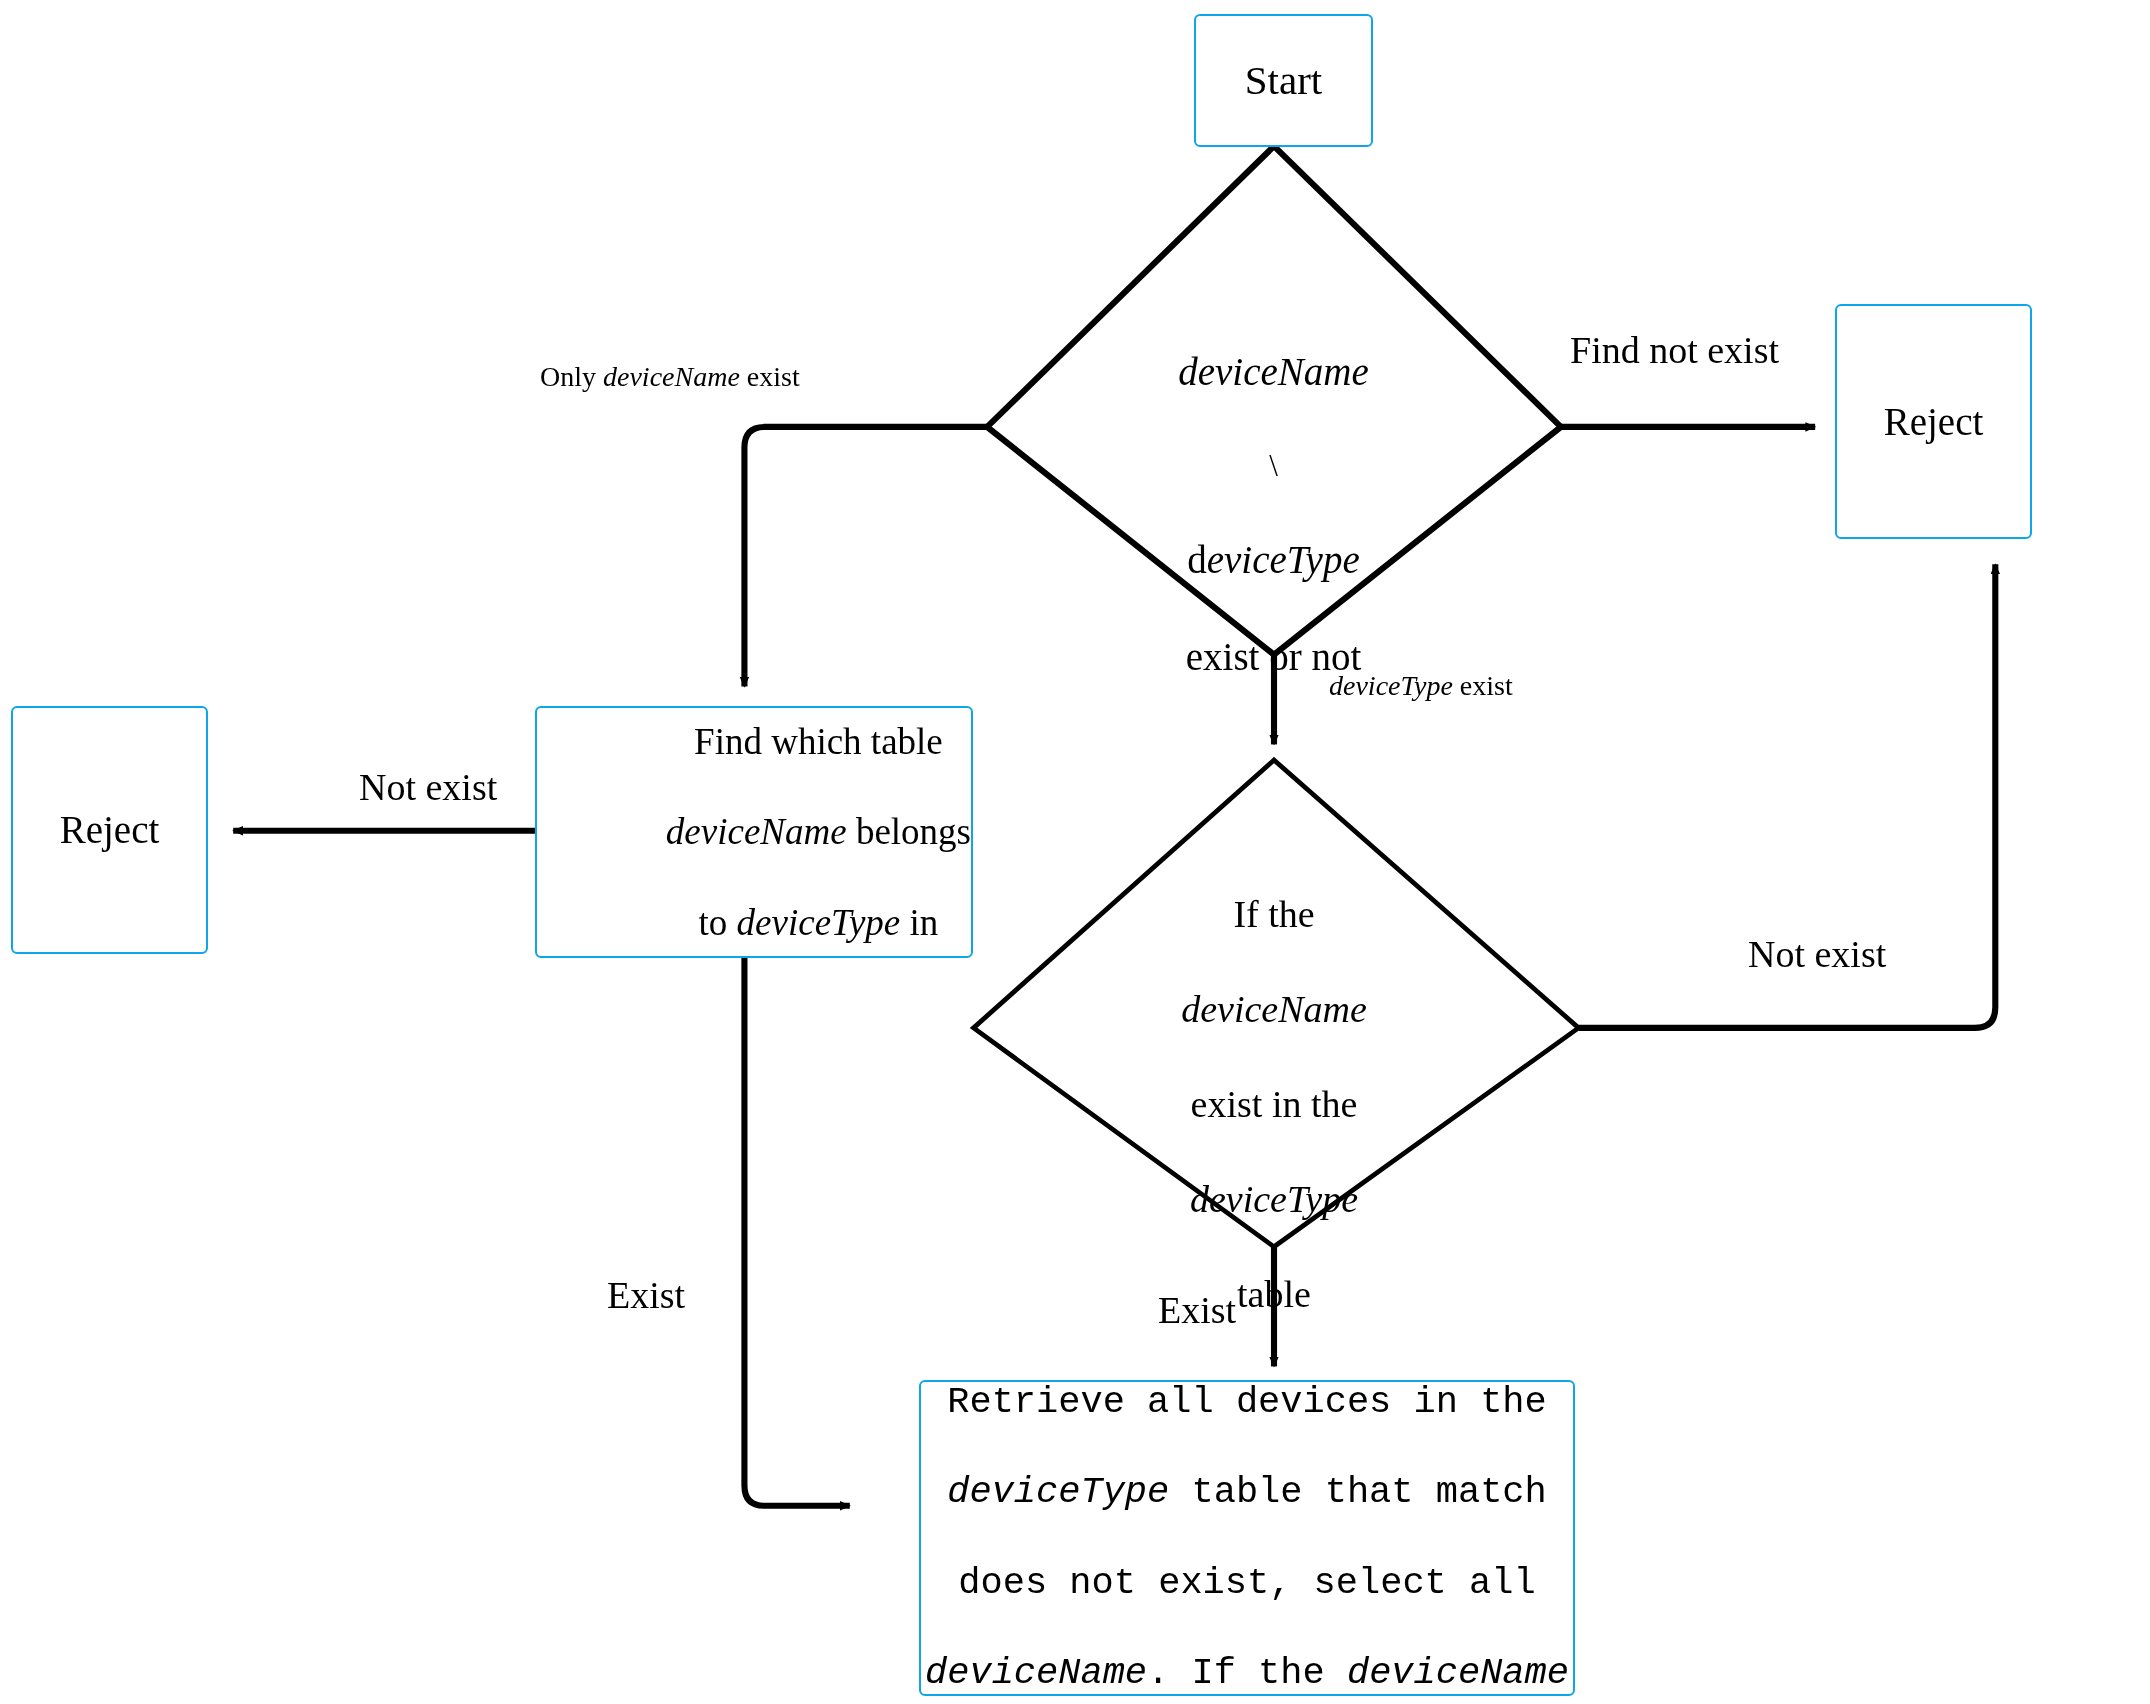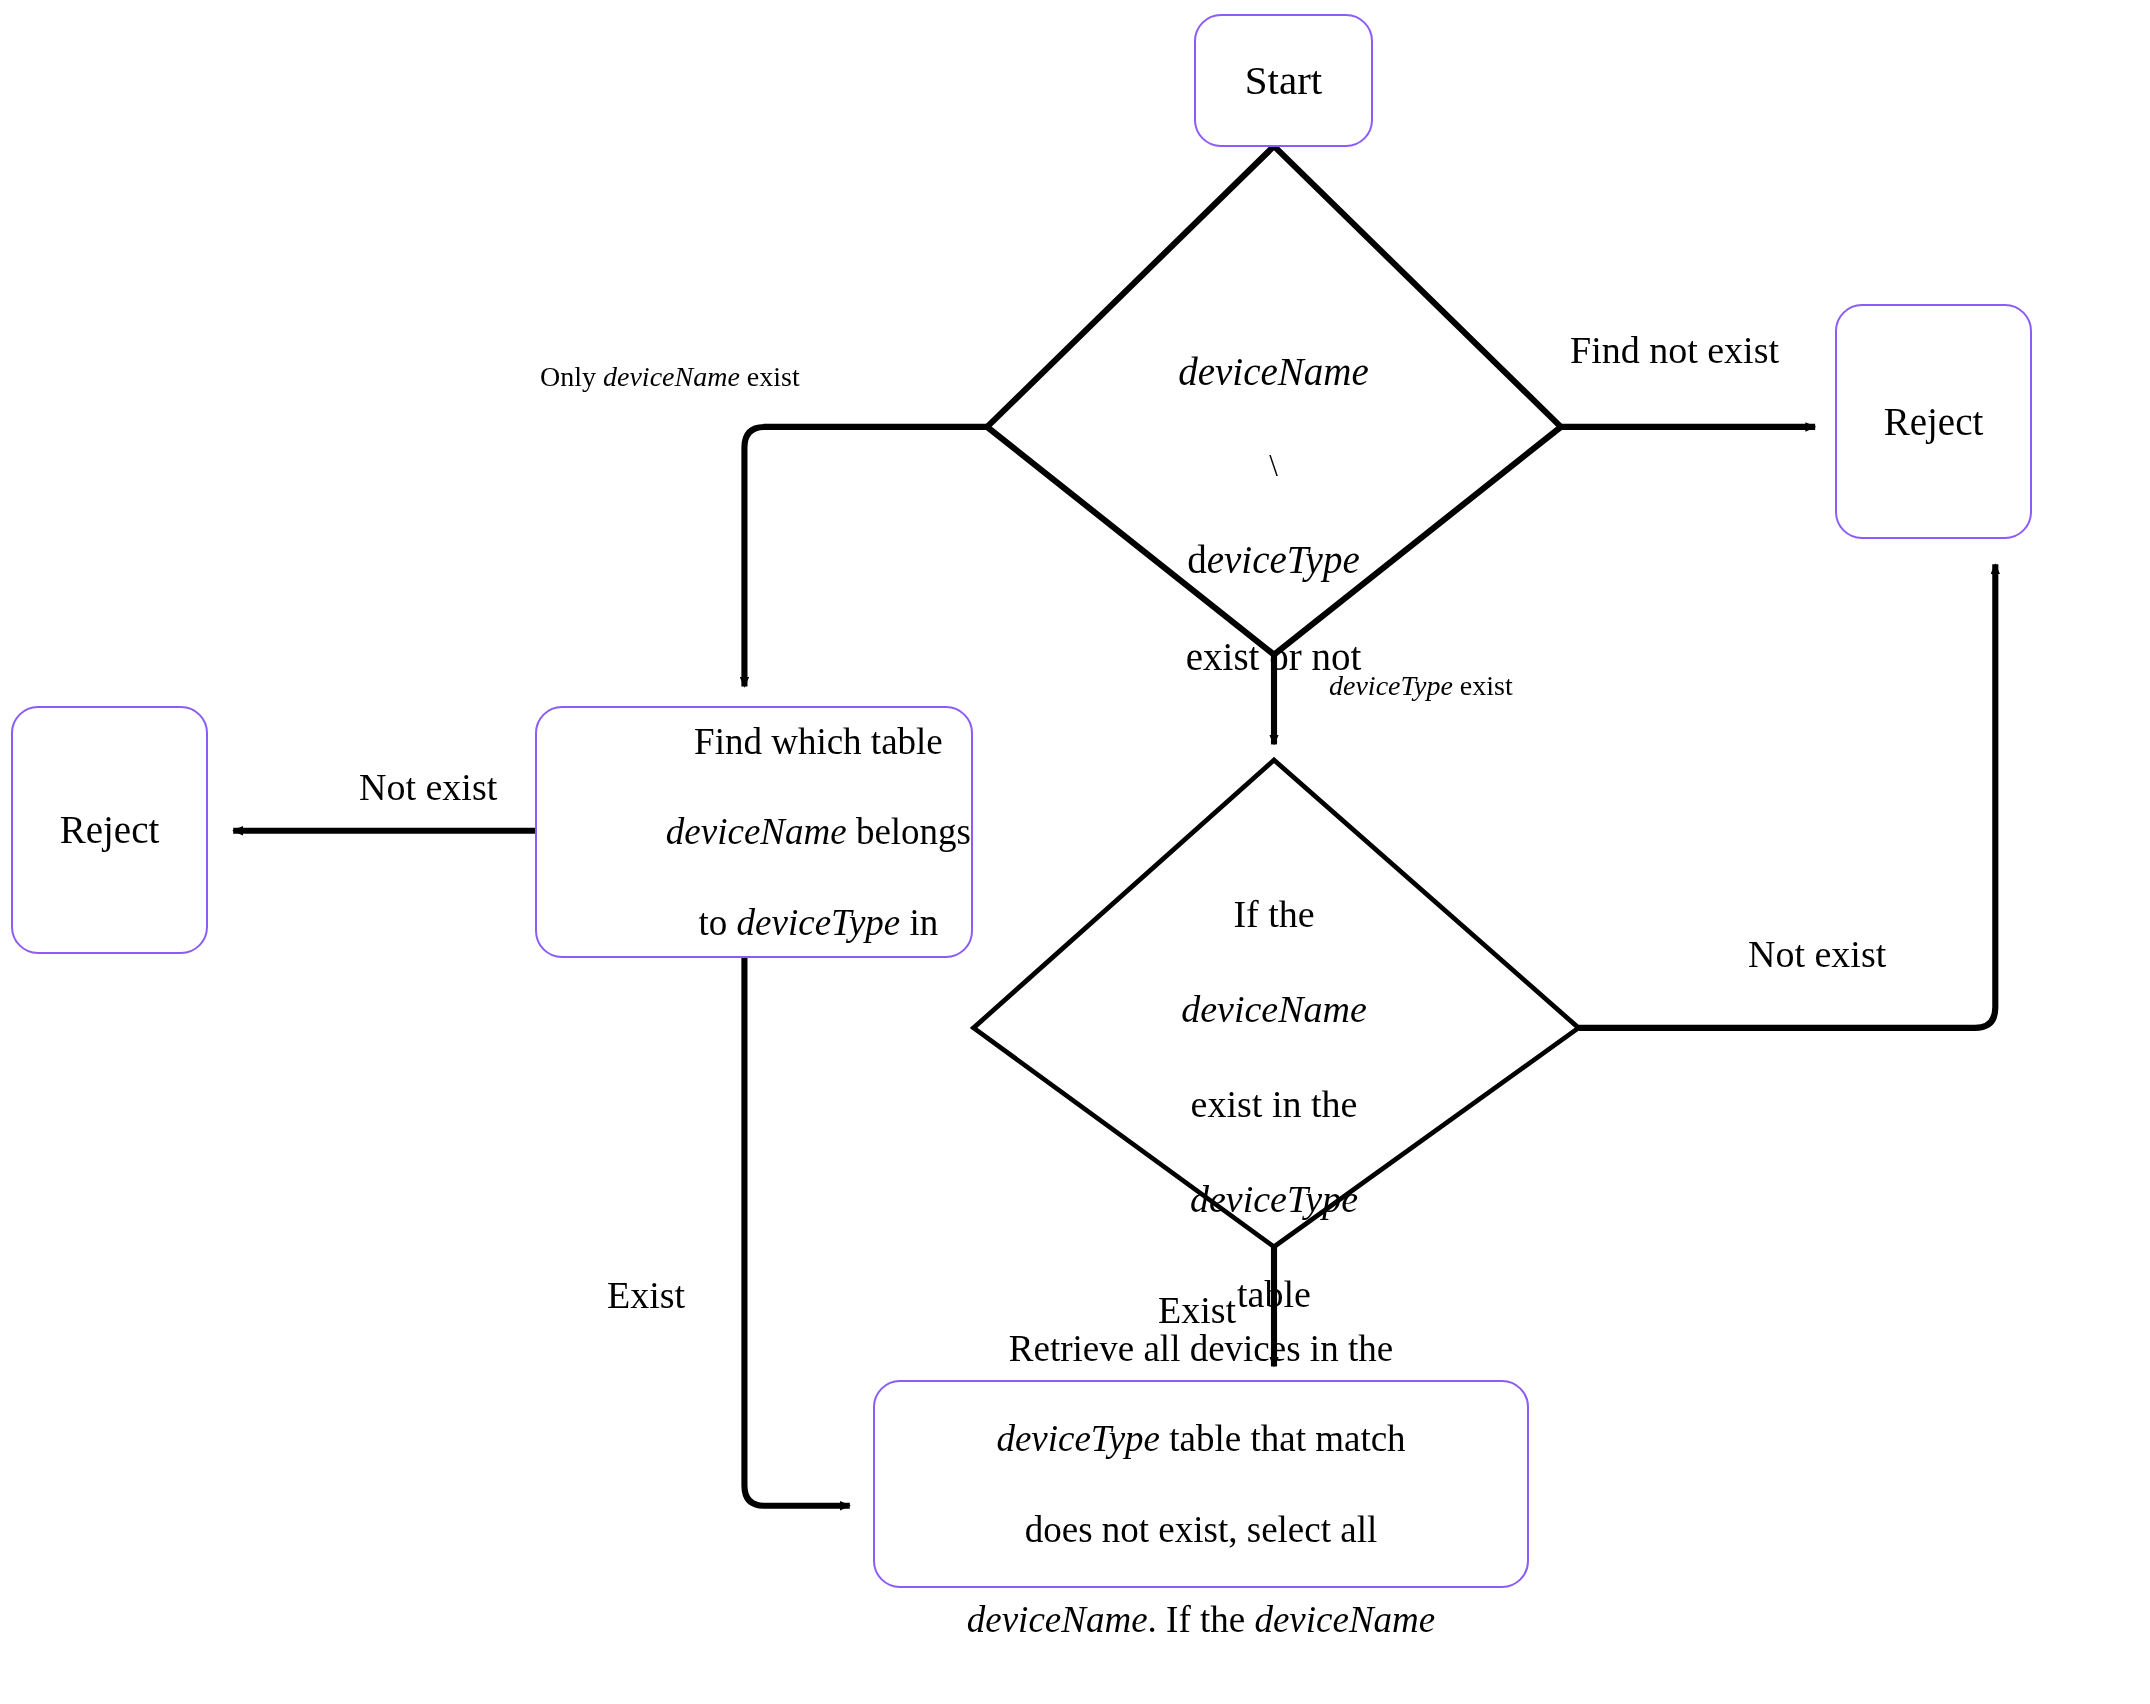--- a/index.html
+++ b/index.html
@@ -23,22 +23,22 @@
   }
   .node {
     position: absolute;
     box-sizing: border-box;
     display: flex;
     align-items: center;
     justify-content: center;
     text-align: center;
   }
   .rounded-box {
-    border: 2px solid #8b5cf6;
-    border-radius: 27px;
+    border: 2px solid #0ea5e9;
+    border-radius: 6px;
     background: #fff;
   }
   .node-text {
     line-height: 1.22;
     white-space: pre-line;
   }
   .lbl {
     position: absolute;
     white-space: nowrap;
     line-height: 1.1;
@@ -112,21 +112,21 @@
   </div>
 
   <div class="diamond-text" style="left:1104px; top:843px; width:340px; font-size:38px;">
     <div>If the</div>
     <div class="it">deviceName</div>
     <div>exist in the</div>
     <div class="it">deviceType</div>
     <div>table</div>
   </div>
 
-  <div class="node rounded-box" style="left:873px; top:1380px; width:656px; height:208px;">
+  <div class="node rounded-box" style="left:919px; top:1380px; width:656px; height:316px;font-family:Liberation Mono, monospace;">
     <div class="node-text" style="font-size:37px;">
       <div>Retrieve all devices in the</div>
       <div><span class="it">deviceType</span><span> table that match</span></div>
       <div>does not exist, select all</div>
       <div><span class="it">deviceName</span><span>. If the </span><span class="it">deviceName</span></div>
     </div>
   </div>
 
   <div class="lbl" style="left:540px; top:362px; font-size:28px;">
     <span>Only </span><span class="it">deviceName</span><span> exist</span>

